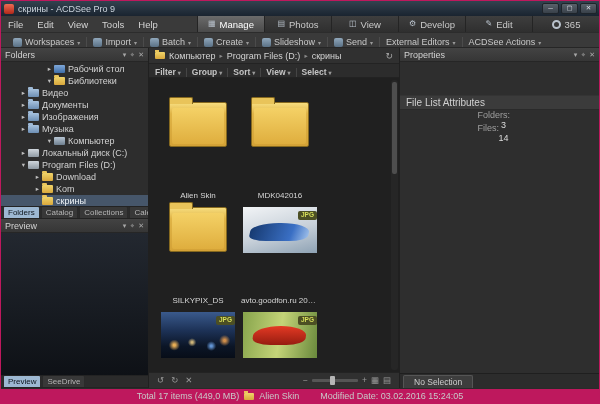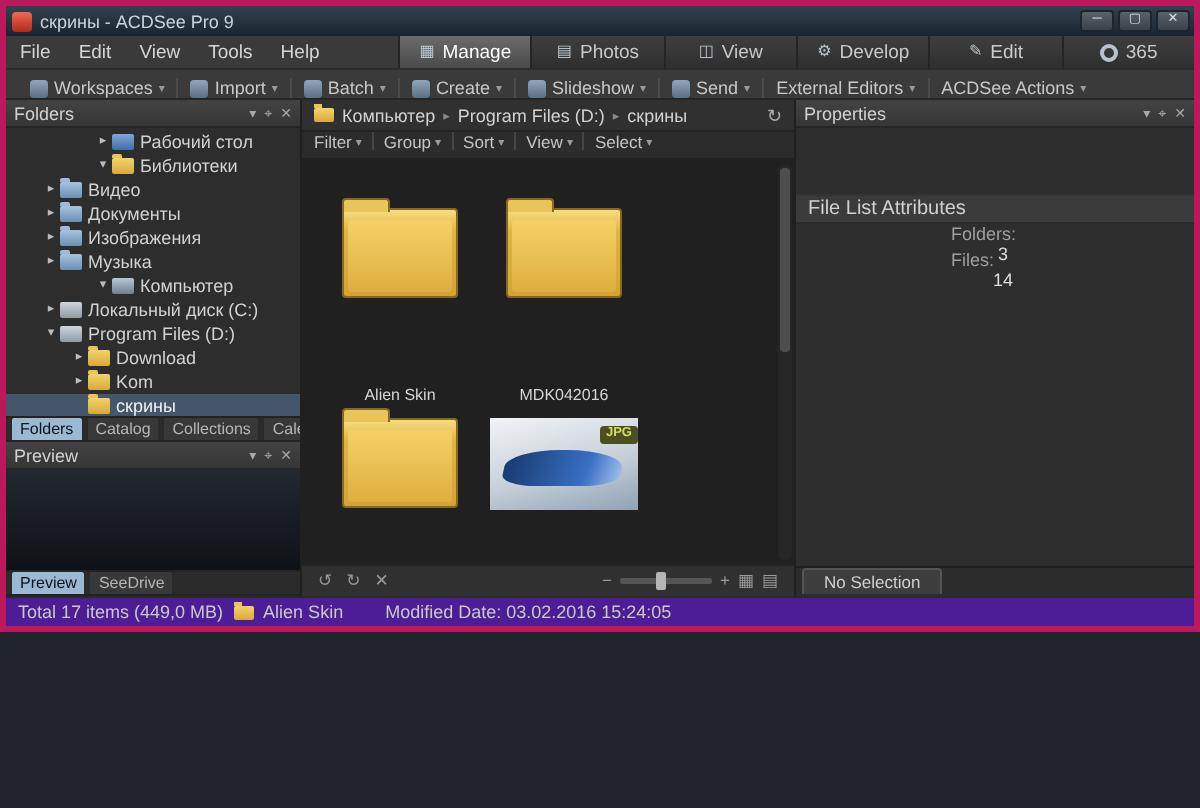--- a/index.html
+++ b/index.html
@@ -1,17 +1,17 @@
 <!DOCTYPE html>
 <html><head>
 <meta charset="utf-8">
 <style>
   html,body{margin:0;padding:0;background:#20242a;font-family:"Liberation Sans",sans-serif;}
   *{box-sizing:border-box;}
-  .window{position:relative;width:600px;height:316px;background:#3a3a3a;border:3px solid #be185d;overflow:hidden;color:#ccc;}
+  .window{position:relative;width:600px;height:404px;background:#3a3a3a;border:1px solid #be185d;overflow:hidden;color:#ccc;}
 
   
   .titlebar{position:absolute;left:0;top:0;width:100%;height:15px;display:flex;align-items:center;
     background:linear-gradient(#33424f,#1a2430);padding-left:3px;}
   .applogo{width:10px;height:10px;border-radius:2px;background:linear-gradient(#ef6a52,#b0281a);margin-right:4px;flex:none;}
   .wtitle{font-size:9px;color:#ccd4dd;white-space:nowrap;}
   .wctrls{margin-left:auto;display:flex;padding-right:2px;gap:2px;}
   .wctrl{width:17px;height:11px;display:flex;align-items:center;justify-content:center;
     background:linear-gradient(#59616a,#39414a);border:1px solid #1e242a;border-radius:2px;
     color:#dbe0e6;font-size:6.5px;line-height:1;}
@@ -63,22 +63,22 @@
 
   
   .center{flex:1;display:flex;flex-direction:column;min-width:0;}
   .crumbbar{height:16px;flex:none;display:flex;align-items:center;gap:4px;background:#303030;
     border-bottom:1px solid #232323;padding:0 6px;}
   .crumb{font-size:9px;color:#d2d2d2;white-space:nowrap;}
   .csep{font-size:6.5px;color:#8a8a8a;}
   .minifolder{width:10px;height:7px;background:linear-gradient(#f0d46a,#d9a83c);border-radius:1px;position:relative;flex:none;}
   .minifolder::before{content:"";position:absolute;top:-2px;left:0;width:4px;height:2px;background:#e9c45a;}
   .refresh{margin-left:auto;color:#aaa;font-size:9px;}
-  .filterbar{height:14px;flex:none;display:flex;align-items:flex-start;background:#2c2c2c;border-bottom:1px solid #222;
-    padding:0 6px;gap:5px;}
+  .filterbar{height:14px;flex:none;display:flex;align-items:flex-end;background:#2c2c2c;border-bottom:1px solid #222;
+    padding:0 6px;gap:5px;font-weight:bold;}
   .fitem{display:flex;align-items:center;gap:2px;font-size:8.5px;color:#c4c4c4;}
   .fsep{width:1px;height:9px;background:#454545;}
   .gridarea{flex:1;position:relative;background:#202020;overflow:hidden;padding:8px 0 0 10px;}
   .grow{height:105px;display:flex;gap:4px;}
   .cell{width:78px;flex:none;position:relative;}
   .thumbbox{height:86px;position:relative;}
   .bigfolder{position:relative;width:58px;height:45px;margin:16px auto 0;
     background:linear-gradient(#f7dd7e,#e0b446 25%,#d4a236);border:1px solid #86691f;border-radius:2px;}
   .bigfolder::before{content:"";position:absolute;top:-6px;left:-1px;width:22px;height:6px;
     background:#e9c45a;border:1px solid #86691f;border-bottom:none;border-radius:2px 2px 0 0;}
@@ -112,27 +112,27 @@
 
   
   .rightpanel{width:200px;flex:none;display:flex;flex-direction:column;background:#2e2e2e;border-left:1px solid #202020;}
   .propsbody{flex:1;position:relative;}
   .propsgap{height:34px;border-bottom:1px solid #343434;}
   .sectionstrip{height:14px;display:flex;align-items:center;background:#3b3b3b;border-bottom:1px solid #2a2a2a;
     padding-left:6px;font-size:10px;color:#d0d0d0;}
   .prow{height:13px;display:flex;align-items:center;padding-left:8px;font-size:9px;flex-direction:column;}
   .plabel{width:52px;color:#9f9f9f;}
   .pvalue{color:#dcdcdc;}
-  .propstabs{height:15px;flex:none;background:#2c2c2c;border-top:1px solid #1f1f1f;display:flex;align-items:flex-start;padding-left:3px;}
+  .propstabs{height:15px;flex:none;background:#2c2c2c;border-top:1px solid #1f1f1f;display:flex;align-items:center;padding-left:3px;}
   .noseltab{padding:1px 10px;background:#3d3d3d;border:1px solid #555;border-bottom:none;
     border-radius:2px 2px 0 0;font-size:8.5px;color:#cfcfcf;white-space:nowrap;}
 
   
   .statusbar{position:absolute;left:0;bottom:0;width:100%;height:15px;display:flex;align-items:center;
-    background:#4c1d95;border-top:1px solid #2a2a2a;padding:0 6px;font-size:9px;color:#c9c9c9;gap:5px;}
+    background:#be185d;border-top:1px solid #2a2a2a;padding:0 6px;font-size:9px;color:#c9c9c9;gap:5px;justify-content:center;}
   .stotal{white-space:nowrap;}
   .sname{white-space:nowrap;}
   .smod{margin-left:16px;white-space:nowrap;}
 </style>
 </head>
 <body>
 
 <div class="window">
 
   <div class="titlebar">

